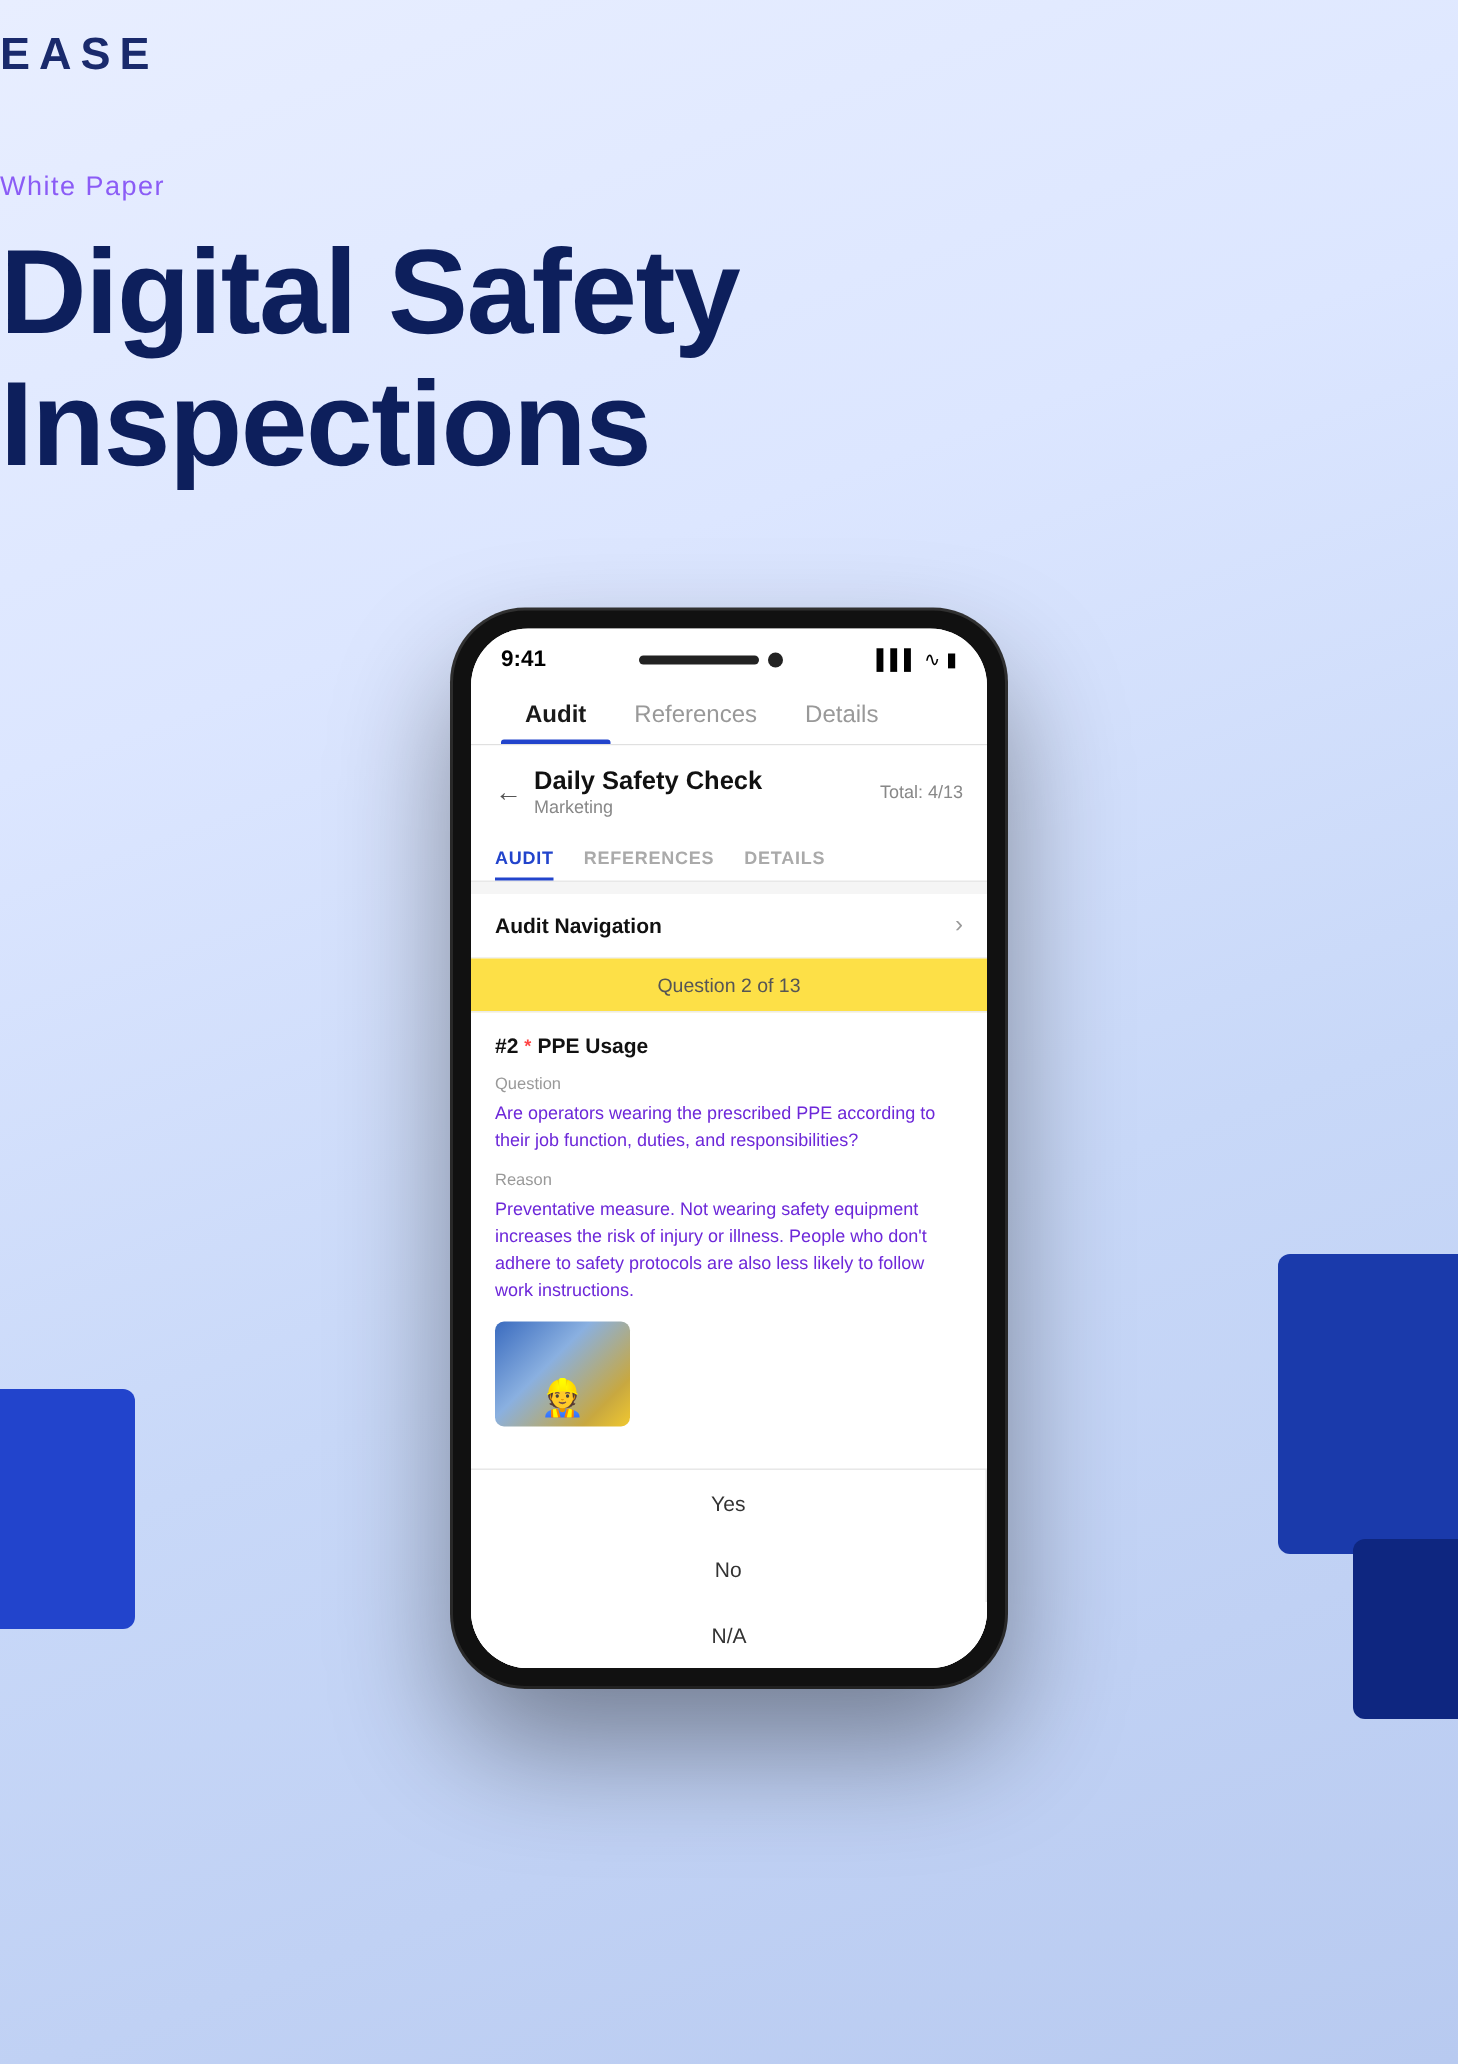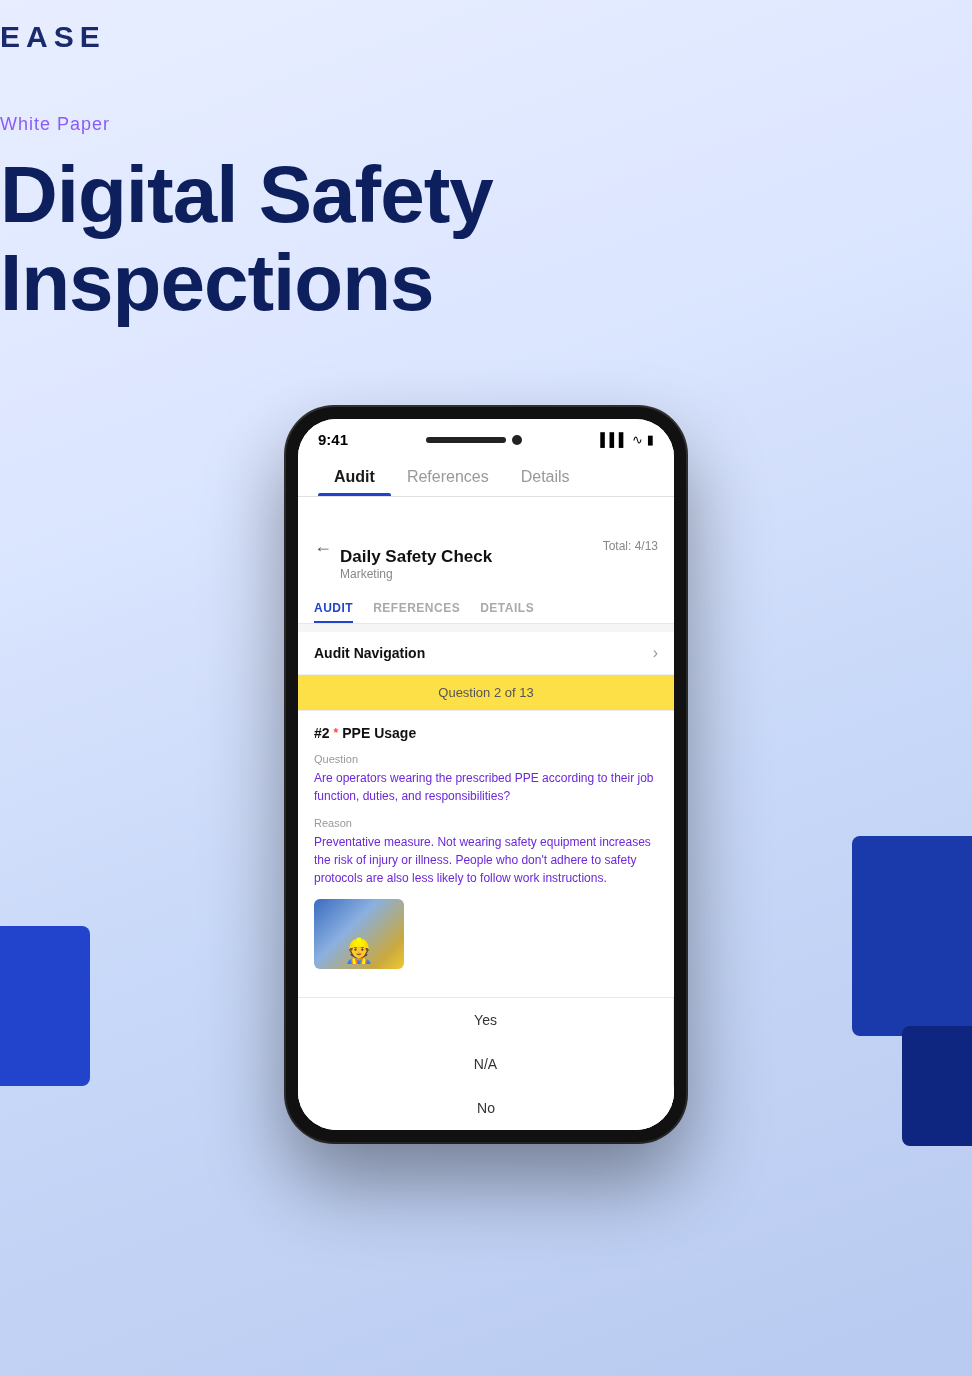--- a/index.html
+++ b/index.html
@@ -81,21 +81,21 @@
     
     .phone-container {
       position: relative;
       z-index: 2;
       display: flex;
       justify-content: center;
       margin-top: 80px;
     }
 
     .phone-outer {
-      width: 400px;
+      width: 368px;
       background: #111;
       border-radius: 48px;
       padding: 12px;
       box-shadow: 0 40px 80px rgba(0,0,0,0.4), 0 0 0 2px #333;
       position: relative;
     }
 
     .phone-inner {
       background: #fff;
       border-radius: 38px;
@@ -206,21 +206,20 @@
     }
 
     .back-arrow {
       font-size: 18px;
       color: #555;
     }
 
     .app-title-group {
       flex: 1;
       margin-left: 8px;
-      margin-top: 36px;
     }
 
     .app-title {
       font-size: 17px;
       font-weight: 600;
       color: #111;
     }
 
     .app-subtitle {
       font-size: 12px;
@@ -459,20 +458,20 @@
           <div class="field-text">Are operators wearing the prescribed PPE according to their job function, duties, and responsibilities?</div>
 
           <div class="field-label">Reason</div>
           <div class="field-text">Preventative measure. Not wearing safety equipment increases the risk of injury or illness. People who don't adhere to safety protocols are also less likely to follow work instructions.</div>
 
           <div class="image-placeholder"></div>
         </div>
 
         <div class="action-buttons">
           <div class="action-btn">Yes</div>
+          <div class="action-btn">No</div>
           <div class="action-btn">N/A</div>
-          <div class="action-btn">No</div>
         </div>
 
       </div>
     </div>
   </div>
 </div>
 
 </body></html>

